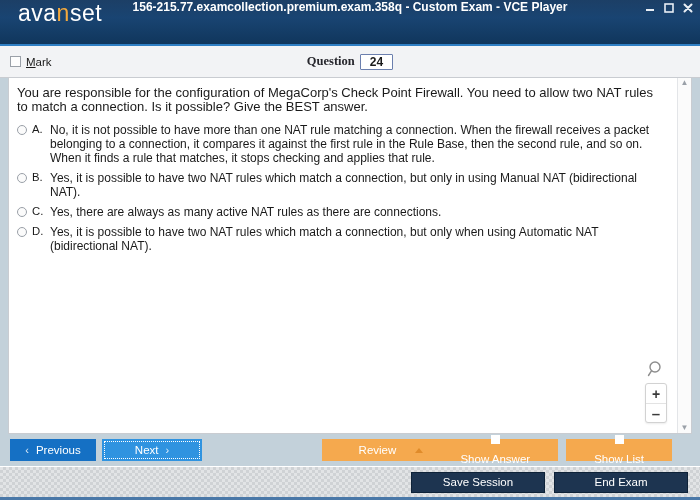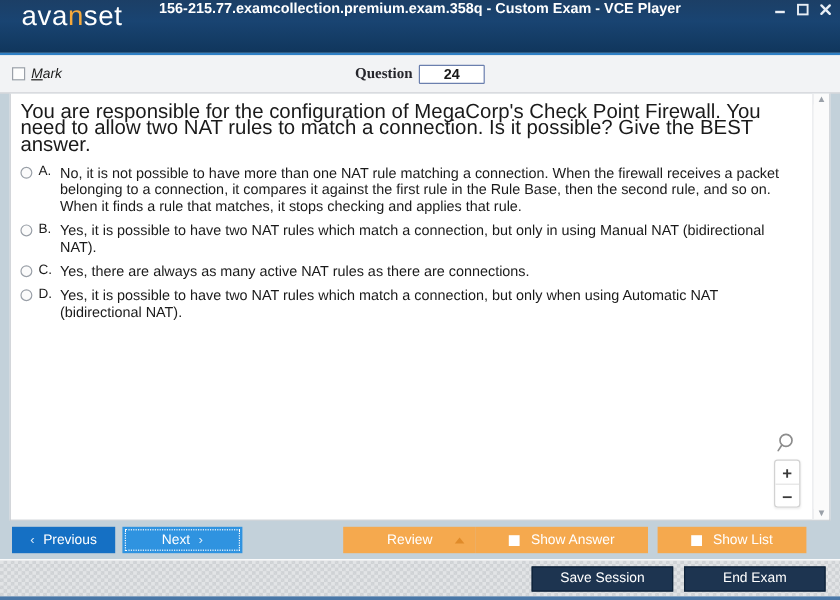--- a/index.html
+++ b/index.html
@@ -73,21 +73,20 @@
     display: flex;
     align-items: center;
     position: relative;
     padding: 0 10px;
   }
   .mark-wrap {
     display: flex;
     align-items: flex-start;
     gap: 5px;
     cursor: pointer;
-    font-style: italic;
   }
   .mark-box {
     width: 11px; height: 11px;
     border: 1px solid #9aa0a8;
     background: #fdfdfd;
   }
   .mark-label {
     font-size: 11.5px;
     color: #1b1b1b;
   }
@@ -101,21 +100,21 @@
     align-items: center;
     gap: 5px;
     font-size: 12.5px;
     color: #26262c;
     pointer-events: none;
   }
   .qcenter .bold { font-weight: bold; font-family: Liberation Serif, serif; }
   .qnum-box {
     border: 1px solid #6b7fae;
     background: #ffffff;
-    padding: 0px 20px;
+    padding: 0px 9px;
     font-size: 12px;
     font-weight: bold;
     color: #1a1a1a;
     line-height: 14px;
     border-radius: 1px;
     pointer-events: auto;
     cursor: text;
   }
 
   
@@ -130,21 +129,21 @@
     overflow: hidden;
   }
   .content {
     flex: 1 1 auto;
     padding: 8px 10px 0 8px;
     overflow: hidden;
     position: relative;
   }
 
   .qtext {
-    font-size: 17px;
+    font-size: 13px;
     line-height: 14px;
     color: #1a1a1a;
     margin-bottom: 9px;
   }
 
   .option {
     display: flex;
     align-items: flex-start;
     gap: 5px;
     margin-bottom: 6px;
@@ -280,20 +279,21 @@
     right: 9px;
     width: 0; height: 0;
     border-left: 4px solid transparent;
     border-right: 4px solid transparent;
     border-bottom: 5px solid #e08b2a;
   }
   .btn-ico {
     gap: 9px;
     padding: 0 28px;
     margin-right: 8px;
+    flex-direction: column;
   }
   .btn-ico:last-child { margin-right: 18px; }
   .sqico {
     width: 9px; height: 9px;
     background: #ffffff;
     flex: 0 0 auto;
   }
 
   
   .footer {
@@ -312,21 +312,21 @@
     justify-content: flex-end;
     padding: 0 12px;
     gap: 9px;
   }
   .btn-dark {
     background: #1d3450;
     color: #ffffff;
     font-size: 11.5px;
     border: 1px solid #0e2238;
     height: 21px;
-    width: 118px;
+    width: 134px;
     display: flex;
     align-items: center;
     justify-content: center;
     cursor: pointer;
   }
 </style>
 </head>
 <body>
 
 <div id="app">

